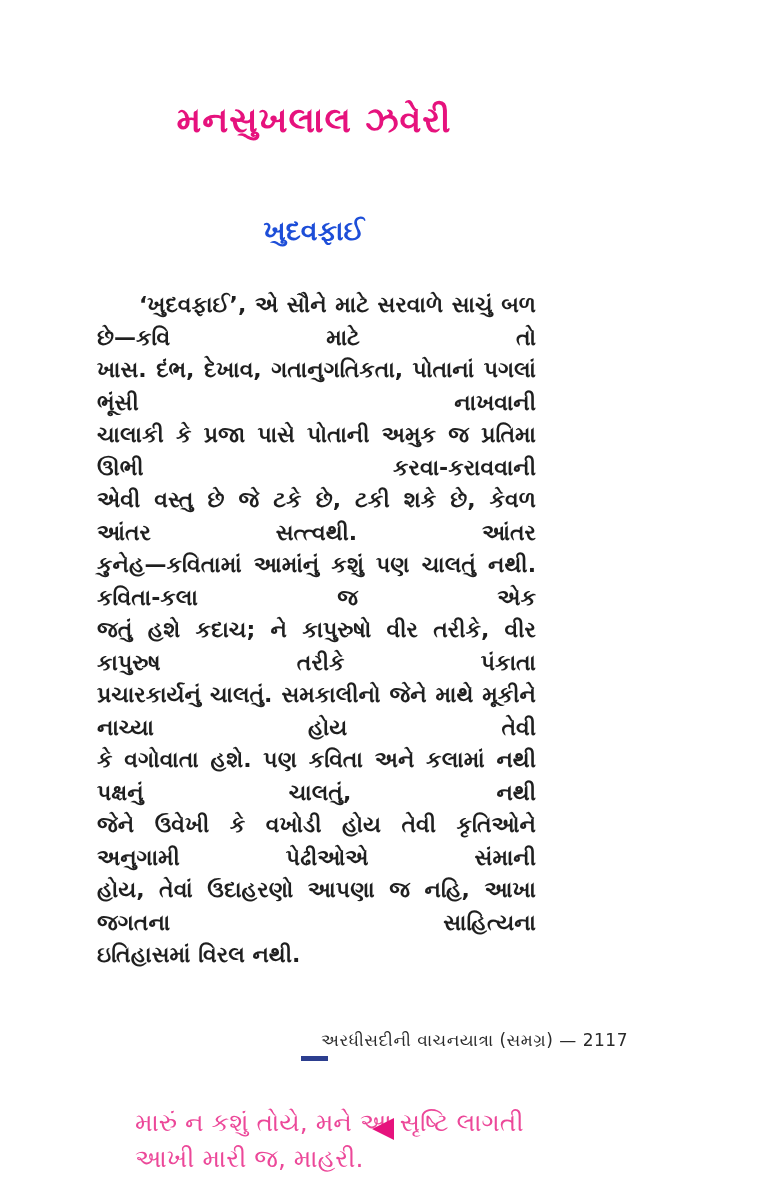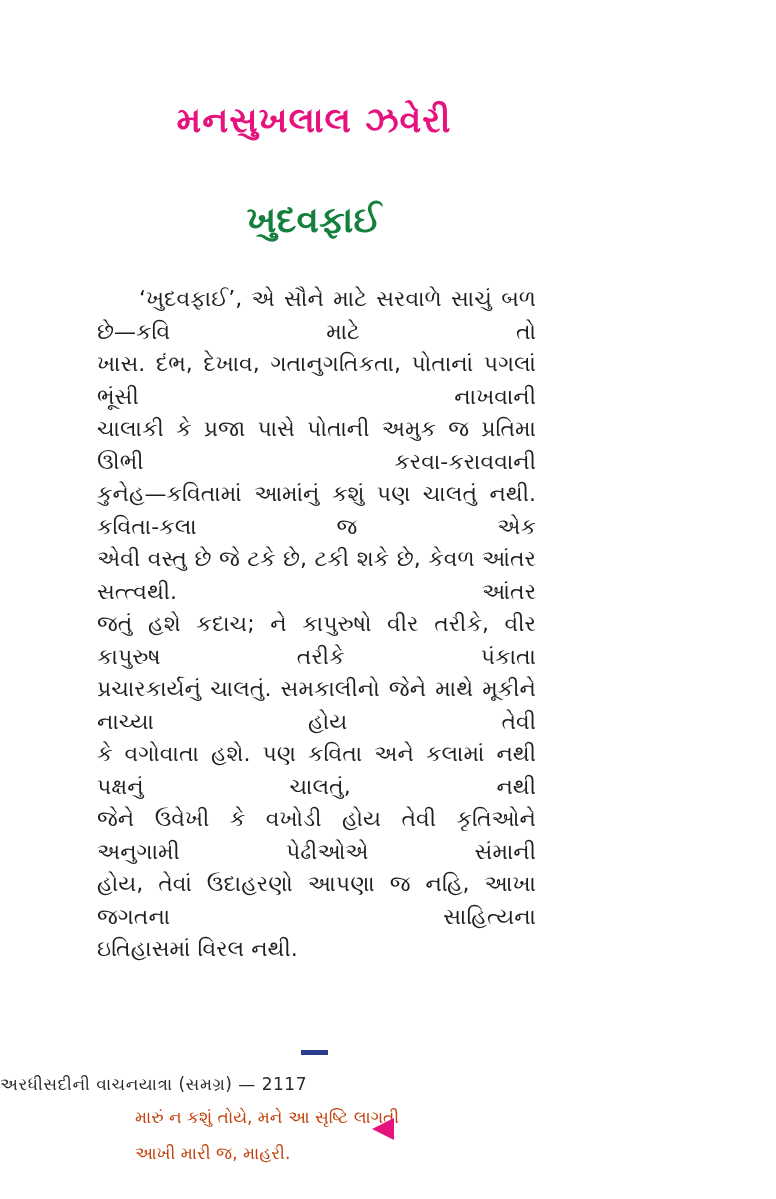--- a/index.html
+++ b/index.html
@@ -19,62 +19,63 @@
   .author-title {
     margin: 0;
     padding-top: 100px;
     text-align: center;
     font-size: 35px;
     font-weight: bold;
     color: #e6127d;
     letter-spacing: 1px;
   }
   .article-title {
-    margin: 0;
+    margin: 16px;
     padding-top: 58px;
     text-align: center;
-    font-size: 36px;
+    font-size: 27px;
     font-weight: bold;
-    color: #15803d;
+    color: #1d4ed8;
   }
   .body-block {
     margin: 42px 92px 0 97px;
     color: #1f1f1f;
     font-size: 22px;
     line-height: 32.5px;
   }
   .body-line {
     text-align: justify;
     text-align-last: justify;
     white-space: normal;
+    font-weight: bold;
   }
   .body-line.first {
     text-indent: 42px;
   }
   .body-line.last {
     text-align-last: left;
   }
   .divider-dash {
     width: 27px;
     height: 5px;
     background: #2c3e8f;
     margin: 84px auto 0 auto;
   }
   .verse-block {
     margin: 44px 0 0 135px;
-    color: #c2410c;
-    font-size: 17px;
+    color: #ec4899;
+    font-size: 25px;
     line-height: 36px;
   }
   .footer-caption {
     position: absolute;
     left: 0;
-    top: 1074px;
+    top: 1030px;
     width: 100%;
-    text-align: left;
+    text-align: right;
     font-size: 17px;
     color: #2a2a2a;
     letter-spacing: 0.5px;
   }
   .end-marker {
     position: absolute;
     left: 372px;
     top: 1118px;
     width: 0;
     height: 0;
@@ -89,22 +90,22 @@
 <div class="page">
 
   <h1 class="author-title">મનસુખલાલ ઝવેરી</h1>
 
   <h2 class="article-title">ખુદવફાઈ</h2>
 
   <div class="body-block">
     <div class="body-line first">‘ખુદવફાઈ’, એ સૌને માટે સરવાળે સાચું બળ છે—કવિ માટે તો</div>
     <div class="body-line">ખાસ. દંભ, દેખાવ, ગતાનુગતિકતા, પોતાનાં પગલાં ભૂંસી નાખવાની</div>
     <div class="body-line">ચાલાકી કે પ્રજા પાસે પોતાની અમુક જ પ્રતિમા ઊભી કરવા-કરાવવાની</div>
+    <div class="body-line">એવી વસ્તુ છે જે ટકે છે, ટકી શકે છે, કેવળ આંતર સત્ત્વથી. આંતર</div>
     <div class="body-line">કુનેહ—કવિતામાં આમાંનું કશું પણ ચાલતું નથી. કવિતા-કલા જ એક</div>
-    <div class="body-line">એવી વસ્તુ છે જે ટકે છે, ટકી શકે છે, કેવળ આંતર સત્ત્વથી. આંતર</div>
     <div class="body-line">જતું હશે કદાચ; ને કાપુરુષો વીર તરીકે, વીર કાપુરુષ તરીકે પંકાતા</div>
     <div class="body-line">પ્રચારકાર્યનું ચાલતું. સમકાલીનો જેને માથે મૂકીને નાચ્યા હોય તેવી</div>
     <div class="body-line">કે વગોવાતા હશે. પણ કવિતા અને કલામાં નથી પક્ષનું ચાલતું, નથી</div>
     <div class="body-line">જેને ઉવેખી કે વખોડી હોય તેવી કૃતિઓને અનુગામી પેઢીઓએ સંમાની</div>
     <div class="body-line">હોય, તેવાં ઉદાહરણો આપણા જ નહિ, આખા જગતના સાહિત્યના</div>
     <div class="body-line last">ઇતિહાસમાં વિરલ નથી.</div>
   </div>
 
   <div class="divider-dash"></div>
 

